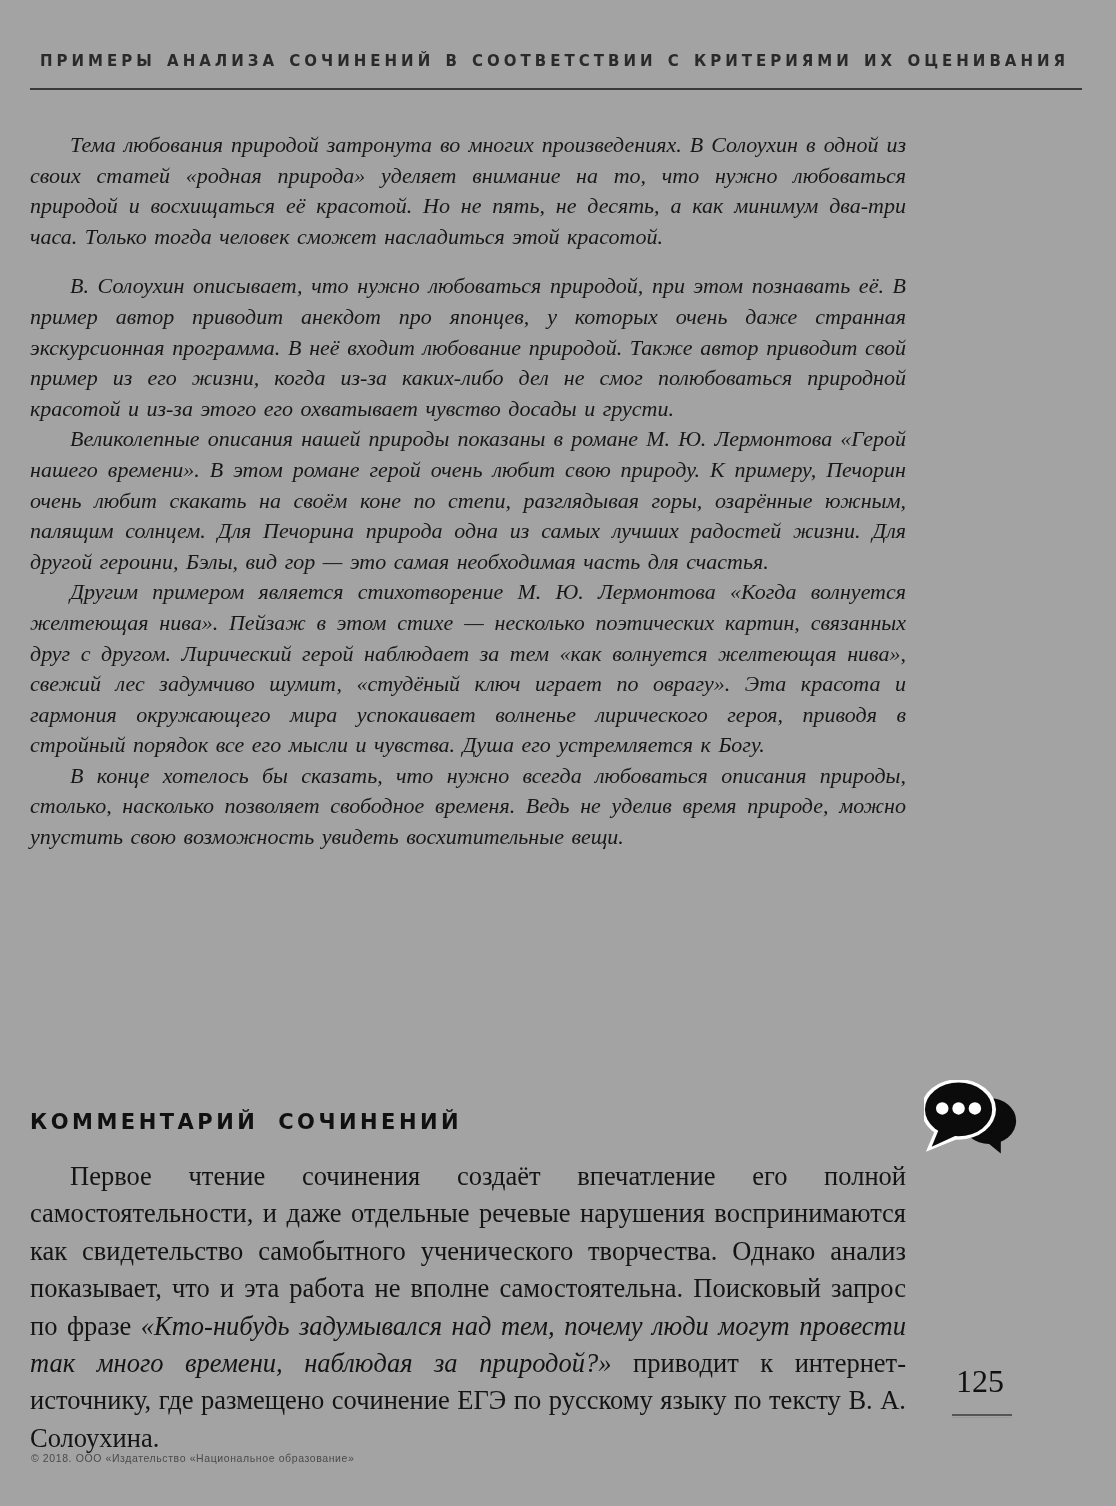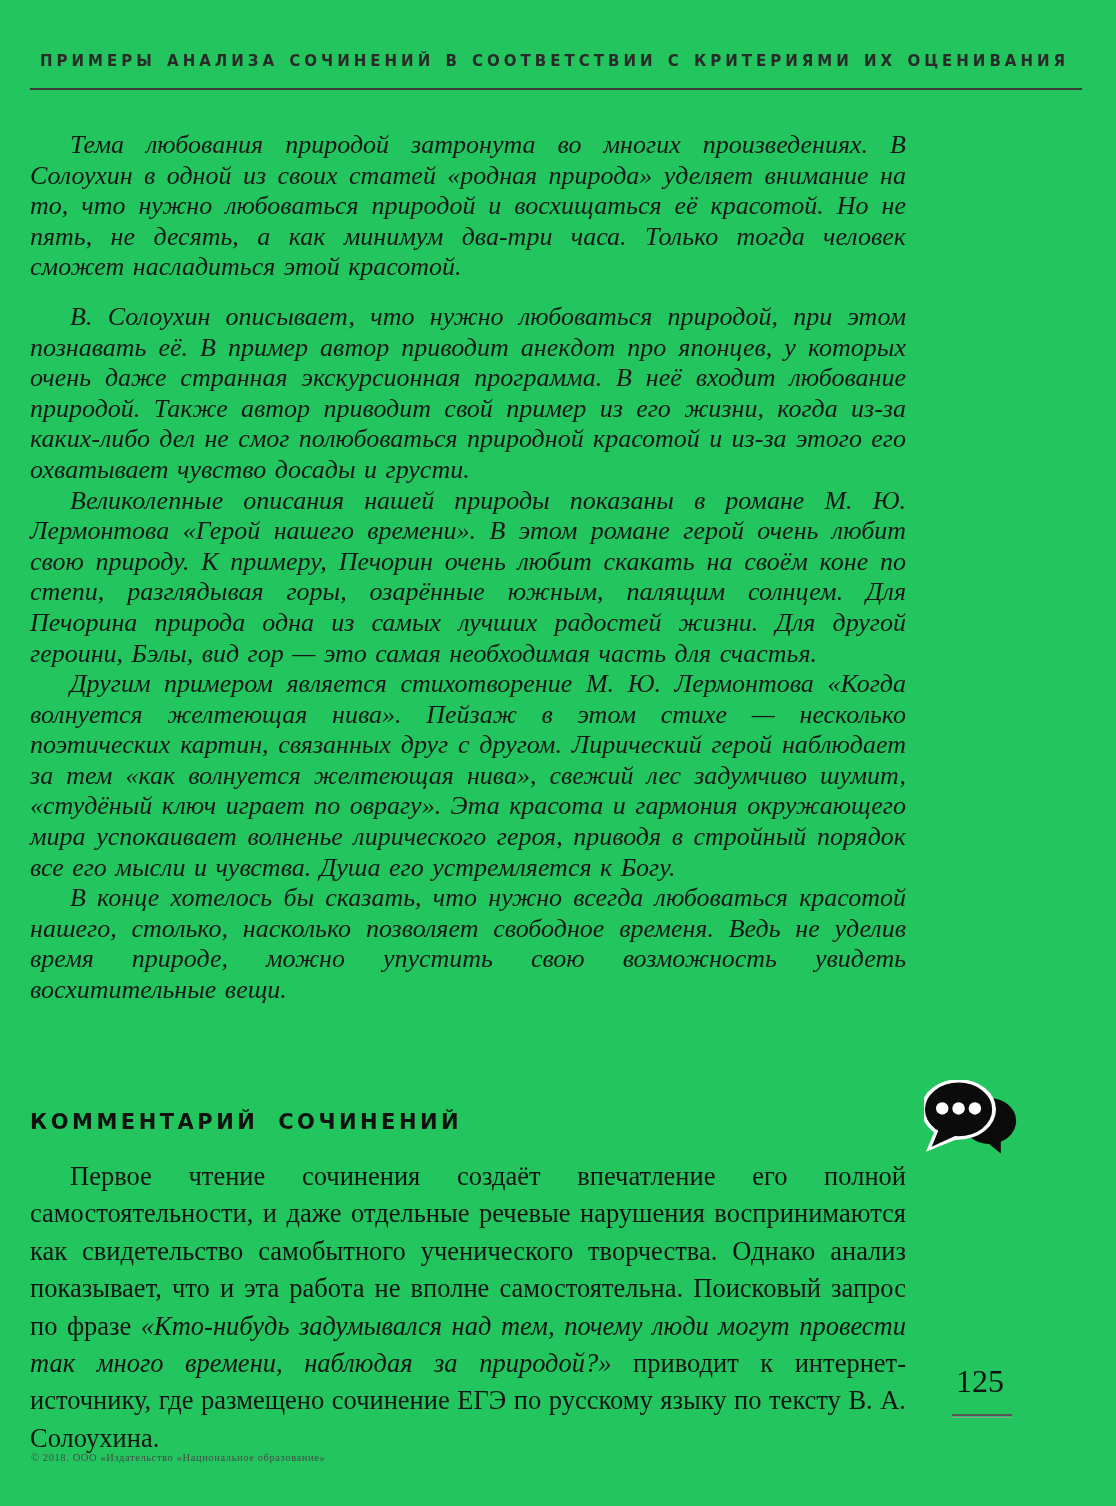--- a/index.html
+++ b/index.html
@@ -1,21 +1,21 @@
 <!DOCTYPE html>
 <html lang="ru"><head>
 <meta charset="utf-8">
 <style>
   * { margin: 0; padding: 0; box-sizing: border-box; }
   html, body { background: #e8e8e8; }
   .page {
     position: relative;
     width: 1116px;
     height: 1506px;
-    background: #22c55e;
+    background: #a3a3a3;
     color: #1a1a1a;
     overflow: hidden;
     font-family: "Liberation Serif", serif;
   }
   .running-title {
     position: absolute;
     left: 40px;
     top: 52px;
     width: 1050px;
     font-family: "DejaVu Sans", sans-serif;
@@ -33,21 +33,21 @@
     width: 1052px;
     height: 0;
     border-top: 2px solid #3a3a3a;
   }
   .essay {
     position: absolute;
     left: 30px;
     top: 130px;
     width: 876px;
     font-style: italic;
-    font-size: 26px;
+    font-size: 22px;
     line-height: 30.6px;
     text-align: justify;
     color: #181818;
     word-spacing: 2px;
   }
   .essay p { text-indent: 40px; margin: 0; }
   .essay p.gap-after { margin-bottom: 19px; }
   .expert-heading {
     position: absolute;
     left: 30px;
@@ -76,21 +76,21 @@
     line-height: 37.4px;
     text-align: justify;
     text-indent: 40px;
     color: #141414;
   }
   .expert-comment .quote-italic { font-style: italic; }
   .copyright {
     position: absolute;
     left: 31px;
     top: 1452px;
-    font-family: Liberation Serif, serif;
+    font-family: Liberation Sans, sans-serif;
     font-size: 10.5px;
     letter-spacing: 0.6px;
     color: #4a4a4a;
   }
   .pageno-rule {
     position: absolute;
     left: 952px;
     top: 1414px;
     width: 60px;
     height: 4px;
@@ -112,21 +112,21 @@
 <div class="page">
 
   <div class="running-title">ПРИМЕРЫ АНАЛИЗА СОЧИНЕНИЙ В СООТВЕТСТВИИ С КРИТЕРИЯМИ ИХ ОЦЕНИВАНИЯ</div>
   <div class="header-rule"></div>
 
   <div class="essay">
     <p class="gap-after">Тема любования природой затронута во многих произведениях. В Солоухин в одной из своих статей «родная природа» уделяет внимание на то, что нужно любоваться природой и восхищаться её красотой. Но не пять, не десять, а как минимум два-три часа. Только тогда человек сможет насладиться этой красотой.</p>
     <p>В. Солоухин описывает, что нужно любоваться природой, при этом познавать её. В пример автор приводит анекдот про японцев, у которых очень даже странная экскурсионная программа. В неё входит любование природой. Также автор приводит свой пример из его жизни, когда из-за каких-либо дел не смог полюбоваться природной красотой и из-за этого его охватывает чувство досады и грусти.</p>
     <p>Великолепные описания нашей природы показаны в романе М. Ю. Лермонтова «Герой нашего времени». В этом романе герой очень любит свою природу. К примеру, Печорин очень любит скакать на своём коне по степи, разглядывая горы, озарённые южным, палящим солнцем. Для Печорина природа одна из самых лучших радостей жизни. Для другой героини, Бэлы, вид гор — это самая необходимая часть для счастья.</p>
     <p>Другим примером является стихотворение М. Ю. Лермонтова «Когда волнуется желтеющая нива». Пейзаж в этом стихе — несколько поэтических картин, связанных друг с другом. Лирический герой наблюдает за тем «как волнуется желтеющая нива», свежий лес задумчиво шумит, «студёный ключ играет по оврагу». Эта красота и гармония окружающего мира успокаивает волненье лирического героя, приводя в стройный порядок все его мысли и чувства. Душа его устремляется к Богу.</p>
-    <p>В конце хотелось бы сказать, что нужно всегда любоваться красотой нашего, столько, насколько позволяет свободное временя. Ведь не уделив время природе, можно упустить свою возможность увидеть восхитительные вещи.</p>
+    <p>В конце хотелось бы сказать, что нужно всегда любоваться описания природы, столько, насколько позволяет свободное временя. Ведь не уделив время природе, можно упустить свою возможность увидеть восхитительные вещи.</p>
   </div>
 
   <h2 class="expert-heading">КОММЕНТАРИЙ СОЧИНЕНИЙ</h2>
 
   <svg class="expert-icon" viewBox="0 0 100 80" aria-hidden="true">
 
     <ellipse cx="68" cy="42" rx="28" ry="24" fill="#0b0b0b"></ellipse>
     <polygon points="58,58 80,76 80,52" fill="#0b0b0b"></polygon>
 
     <polygon points="13,48 2,74 42,58" fill="#fefefe"></polygon>

